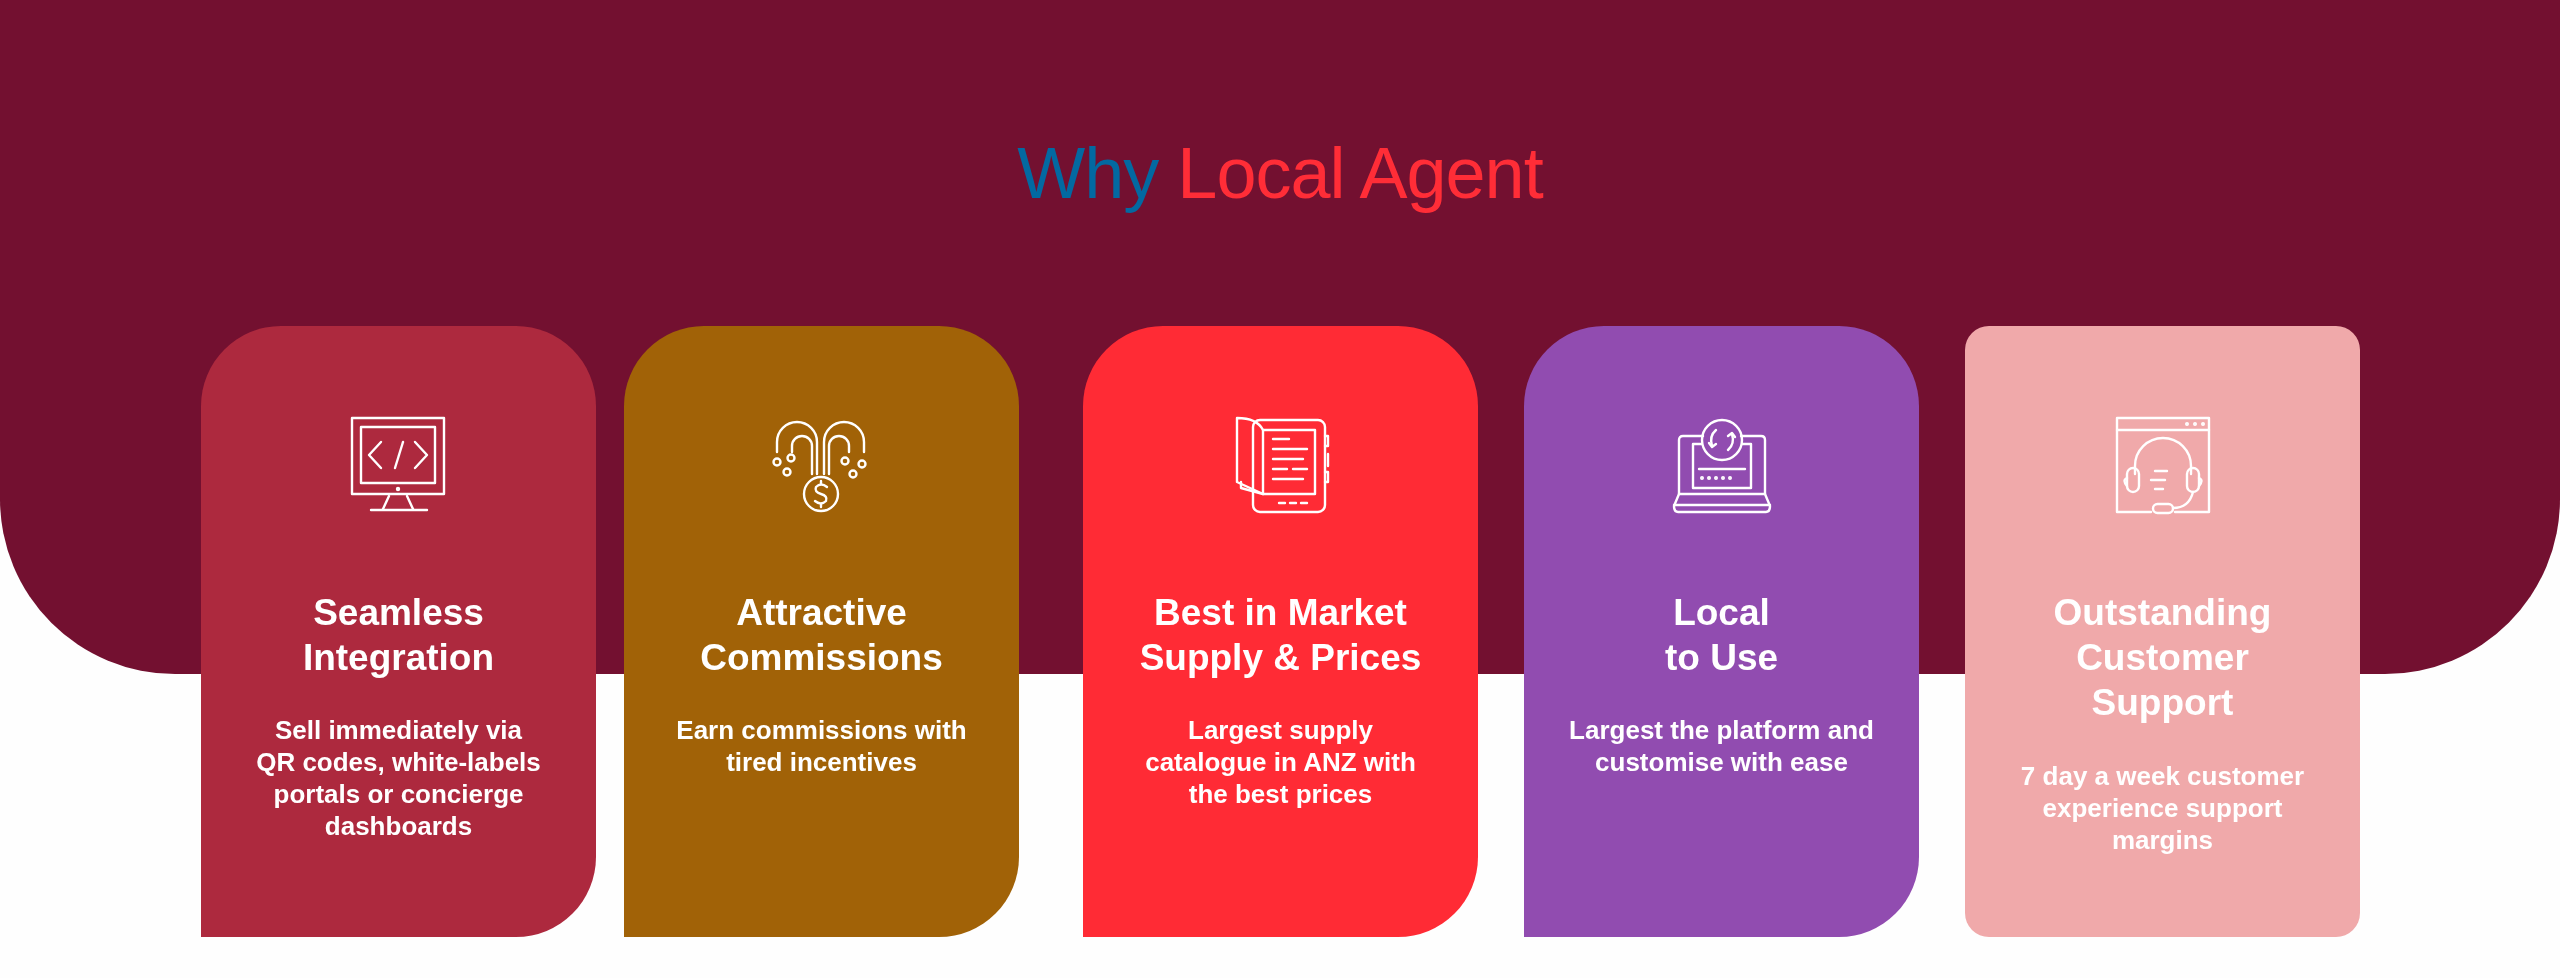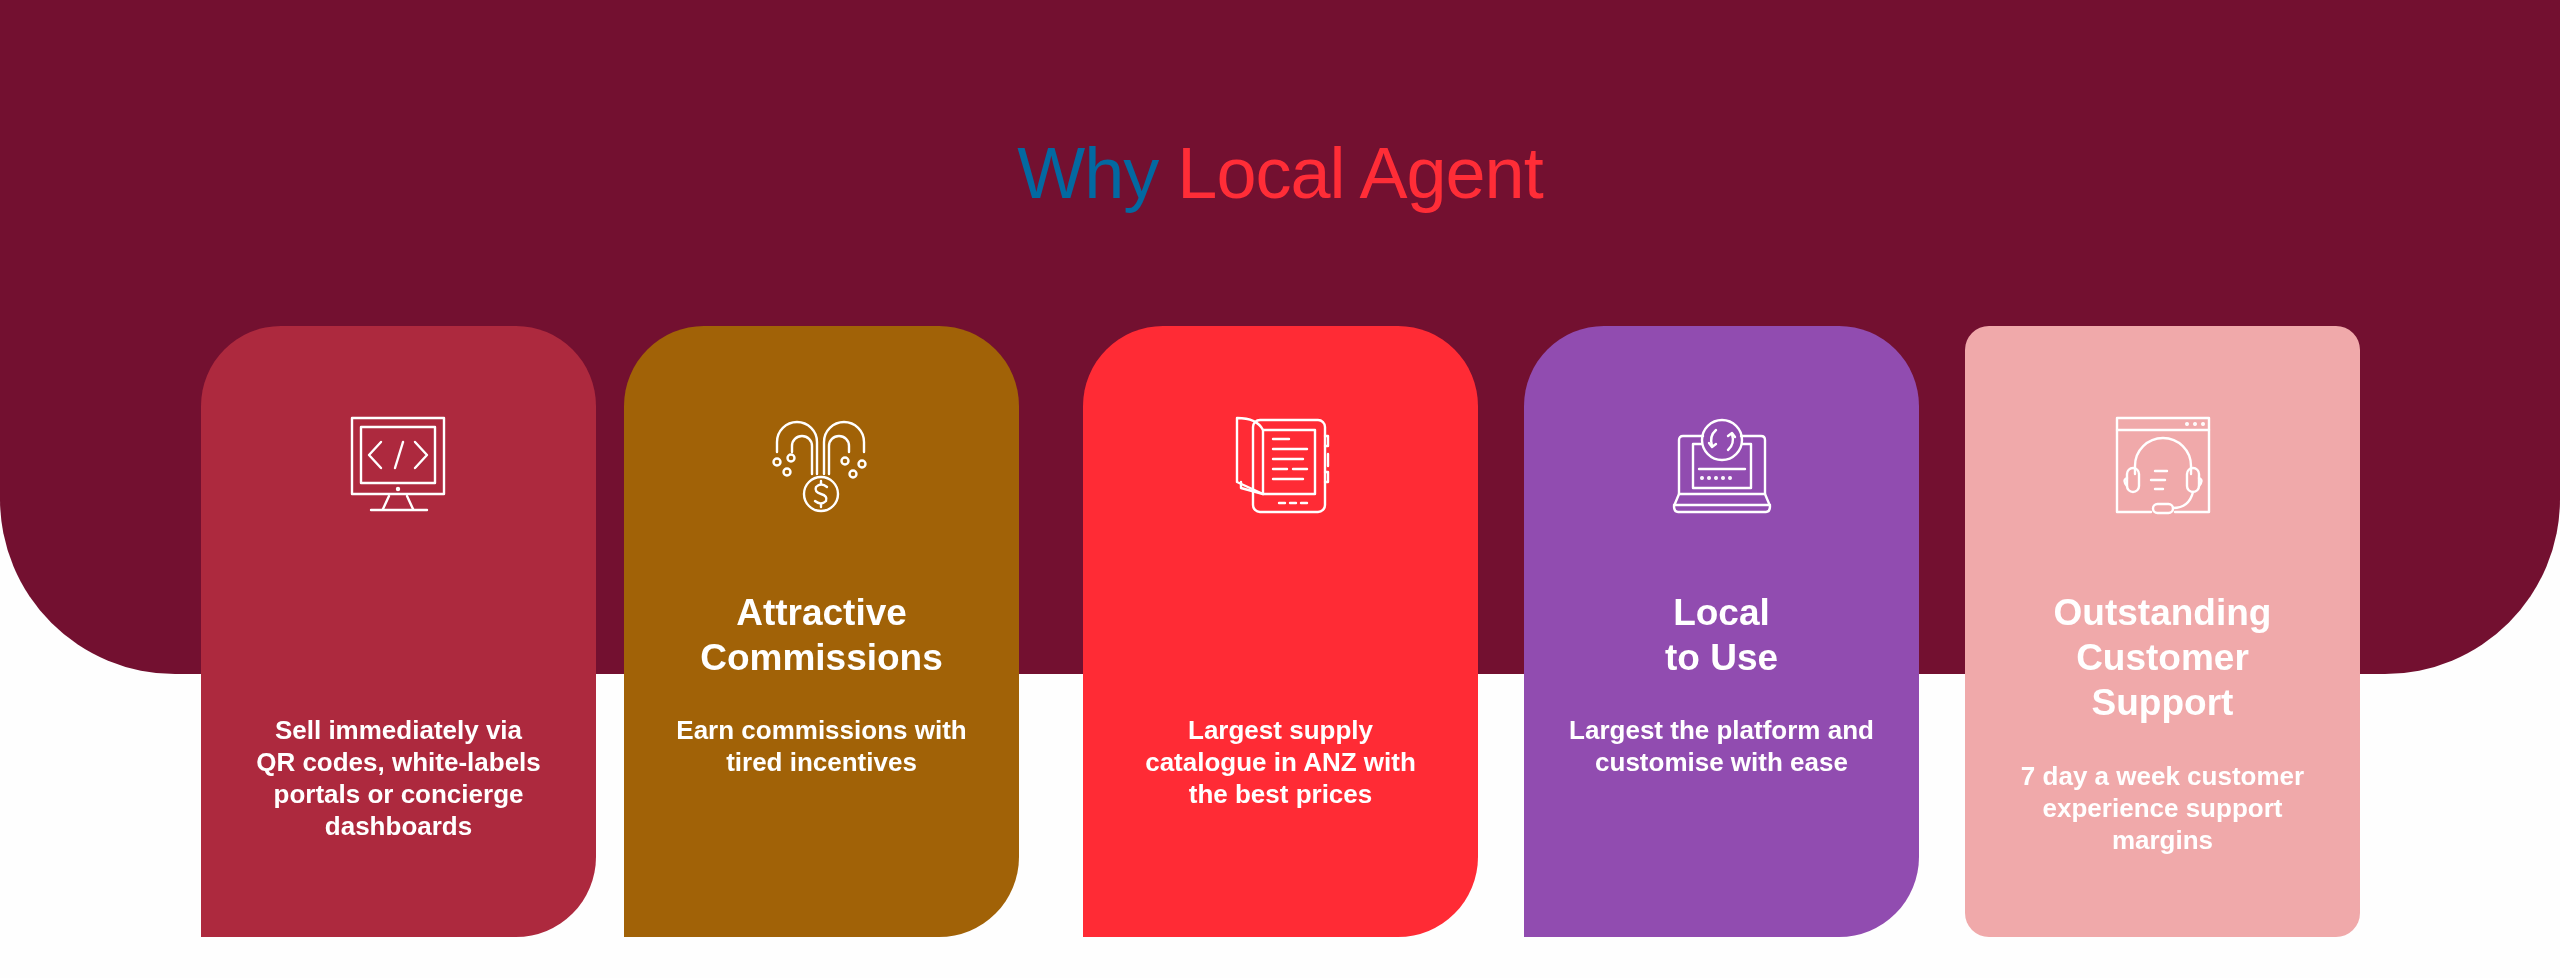--- a/index.html
+++ b/index.html
@@ -65,20 +65,22 @@
       <rect x="12" y="11" width="74" height="56"></rect>
       <polyline points="32,26 20,39 32,52"></polyline>
       <line x1="46" y1="52" x2="54" y2="26"></line>
       <polyline points="66,26 78,39 66,52"></polyline>
       <circle cx="49" cy="73" r="1" fill="#fff"></circle>
       <line x1="40" y1="80" x2="34" y2="93"></line>
       <line x1="58" y1="80" x2="64" y2="93"></line>
       <line x1="22" y1="94" x2="78" y2="94"></line>
     </svg>
   </div>
+  <div class="heading">Seamless
+Integration</div>
   <div class="body two">Sell immediately via
 QR codes, white-labels
 portals or concierge
 dashboards</div>
 </div>
 
 <div class="card" style="left:624px; background:#a16207;">
   <div class="icon">
     <svg viewBox="0 0 100 100" fill="none" stroke="#fff" stroke-width="2.4" stroke-linecap="round" stroke-linejoin="round">
       <path d="M5 36 V26 A20 20 0 0 1 45 26 V58"></path>
@@ -117,20 +119,22 @@
       <line x1="62" y1="53" x2="76" y2="53"></line>
       <line x1="42" y1="63" x2="72" y2="63"></line>
       <line x1="48" y1="87" x2="54" y2="87"></line>
       <line x1="59" y1="87" x2="65" y2="87"></line>
       <line x1="70" y1="87" x2="76" y2="87"></line>
       <path d="M94 20 h3 v10 h-3"></path>
       <line x1="97" y1="38" x2="97" y2="50"></line>
       <path d="M94 56 h3 v10 h-3"></path>
     </svg>
   </div>
+  <div class="heading">Best in Market
+Supply &amp; Prices</div>
   <div class="body two">Largest supply
 catalogue in ANZ with
 the best prices</div>
 </div>
 
 <div class="card" style="left:1524px; background:#914cb0;">
   <div class="icon">
     <svg viewBox="0 0 100 100" fill="none" stroke="#fff" stroke-width="2.4" stroke-linecap="round" stroke-linejoin="round">
       <path d="M31 20 H11 Q7 20 7 24 V78"></path>
       <path d="M69 20 H89 Q93 20 93 24 V78"></path>

